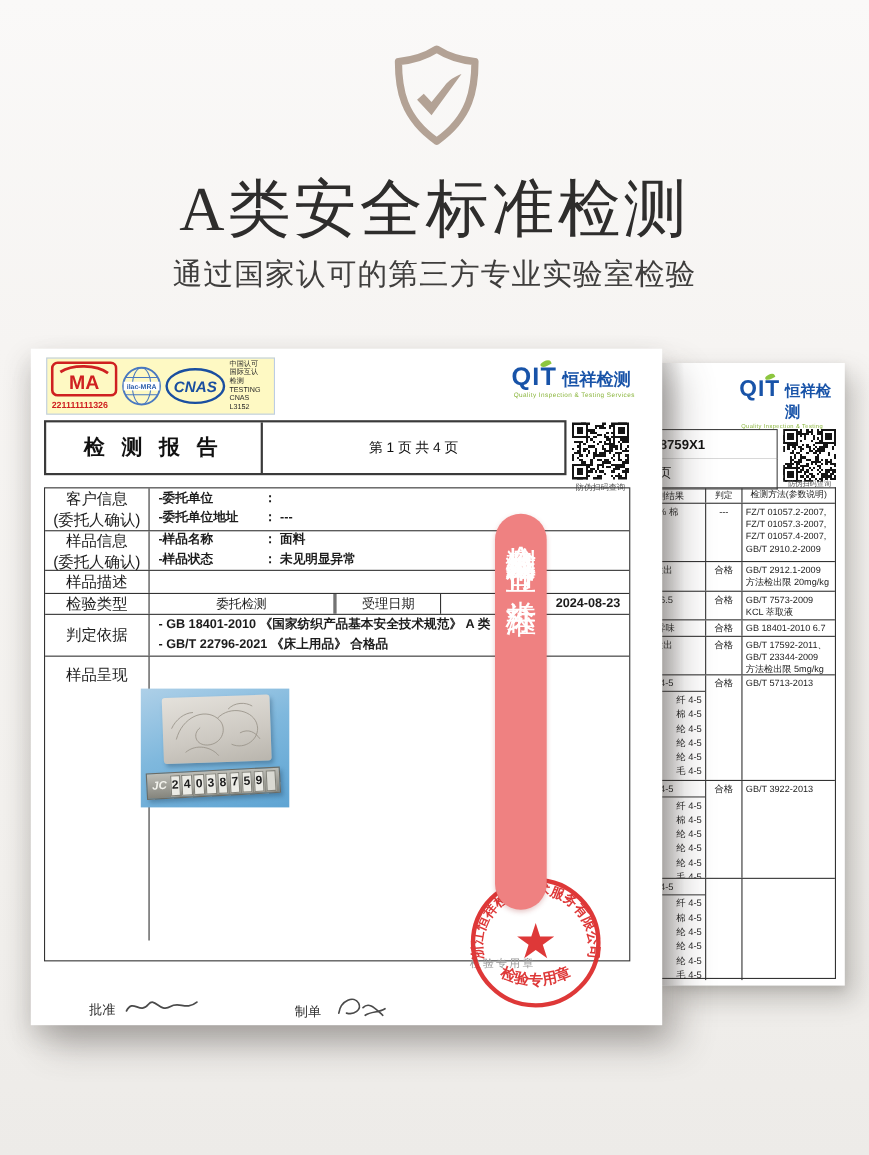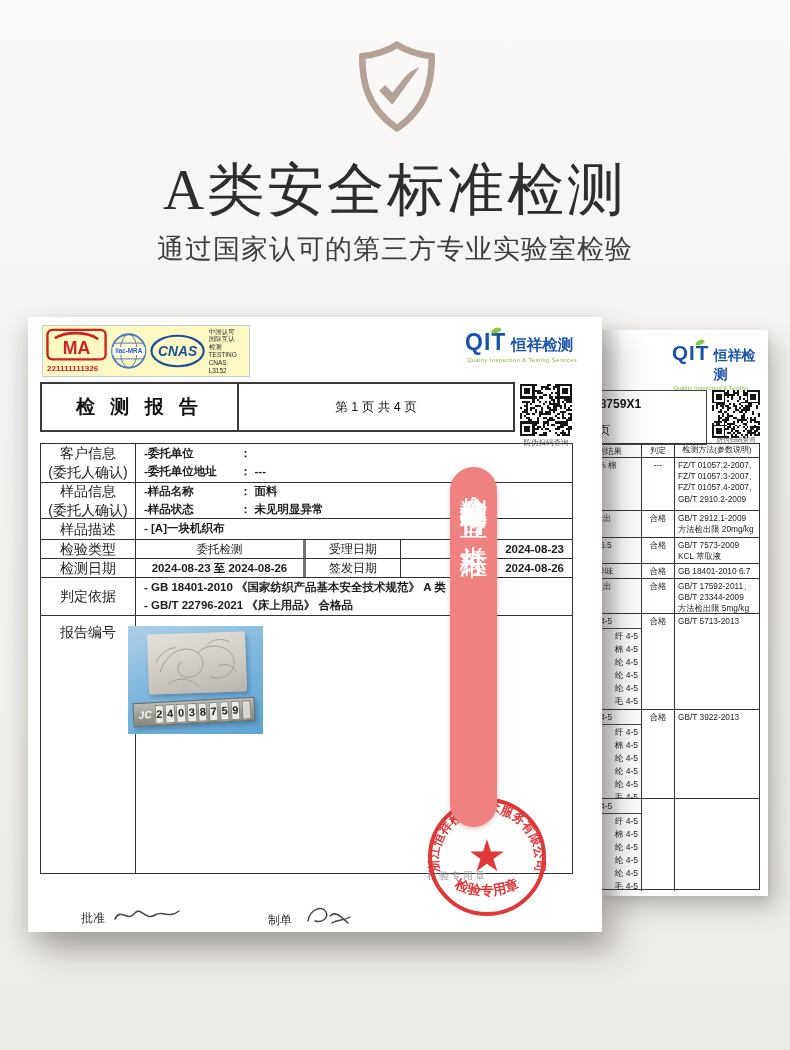--- a/index.html
+++ b/index.html
@@ -882,41 +882,34 @@
 -委托单位地址　　： ---</div>
     </div>
     <div class="row r-sample">
       <div class="lbl pre">样品信息
 (委托人确认)</div>
       <div class="val pre">-样品名称　　　　： 面料
 -样品状态　　　　： 未见明显异常</div>
     </div>
     <div class="row r-desc">
       <div class="lbl">样品描述</div>
-      <div class="val">- [A]一块机织布</div>
     </div>
     <div class="row r-type">
       <div class="lbl">检验类型</div>
       <div class="cellc">委托检测</div>
       <div class="lbl2">受理日期</div>
       <div class="cellr bold">2024-08-23</div>
     </div>
-    <div class="row r-date">
-      <div class="lbl">检测日期</div>
-      <div class="cellc bold">2024-08-23 至 2024-08-26</div>
-      <div class="lbl2">签发日期</div>
-      <div class="cellr bold">2024-08-26</div>
-    </div>
     <div class="row r-basis">
       <div class="lbl">判定依据</div>
       <div class="val pre">-  GB 18401-2010 《国家纺织产品基本安全技术规范》 A 类
 -  GB/T 22796-2021 《床上用品》 合格品</div>
     </div>
     <div class="row r-show">
-      <div class="lbl">报告编号</div>
+      <div class="lbl">样品呈现</div>
       <div class="val"></div>
     </div>
   </div>
 
   <div class="abs photo">
     <div class="fabric">
       <svg width="98" height="60" viewBox="0 0 98 60">
         <g fill="none" stroke="#9b968c" stroke-width="0.8">
           <path d="M12 38 C18 18 38 10 50 20 C60 28 54 44 40 44 C30 44 26 34 34 28"></path>
           <path d="M50 20 C62 8 84 14 86 28 C88 40 74 50 62 44"></path>

